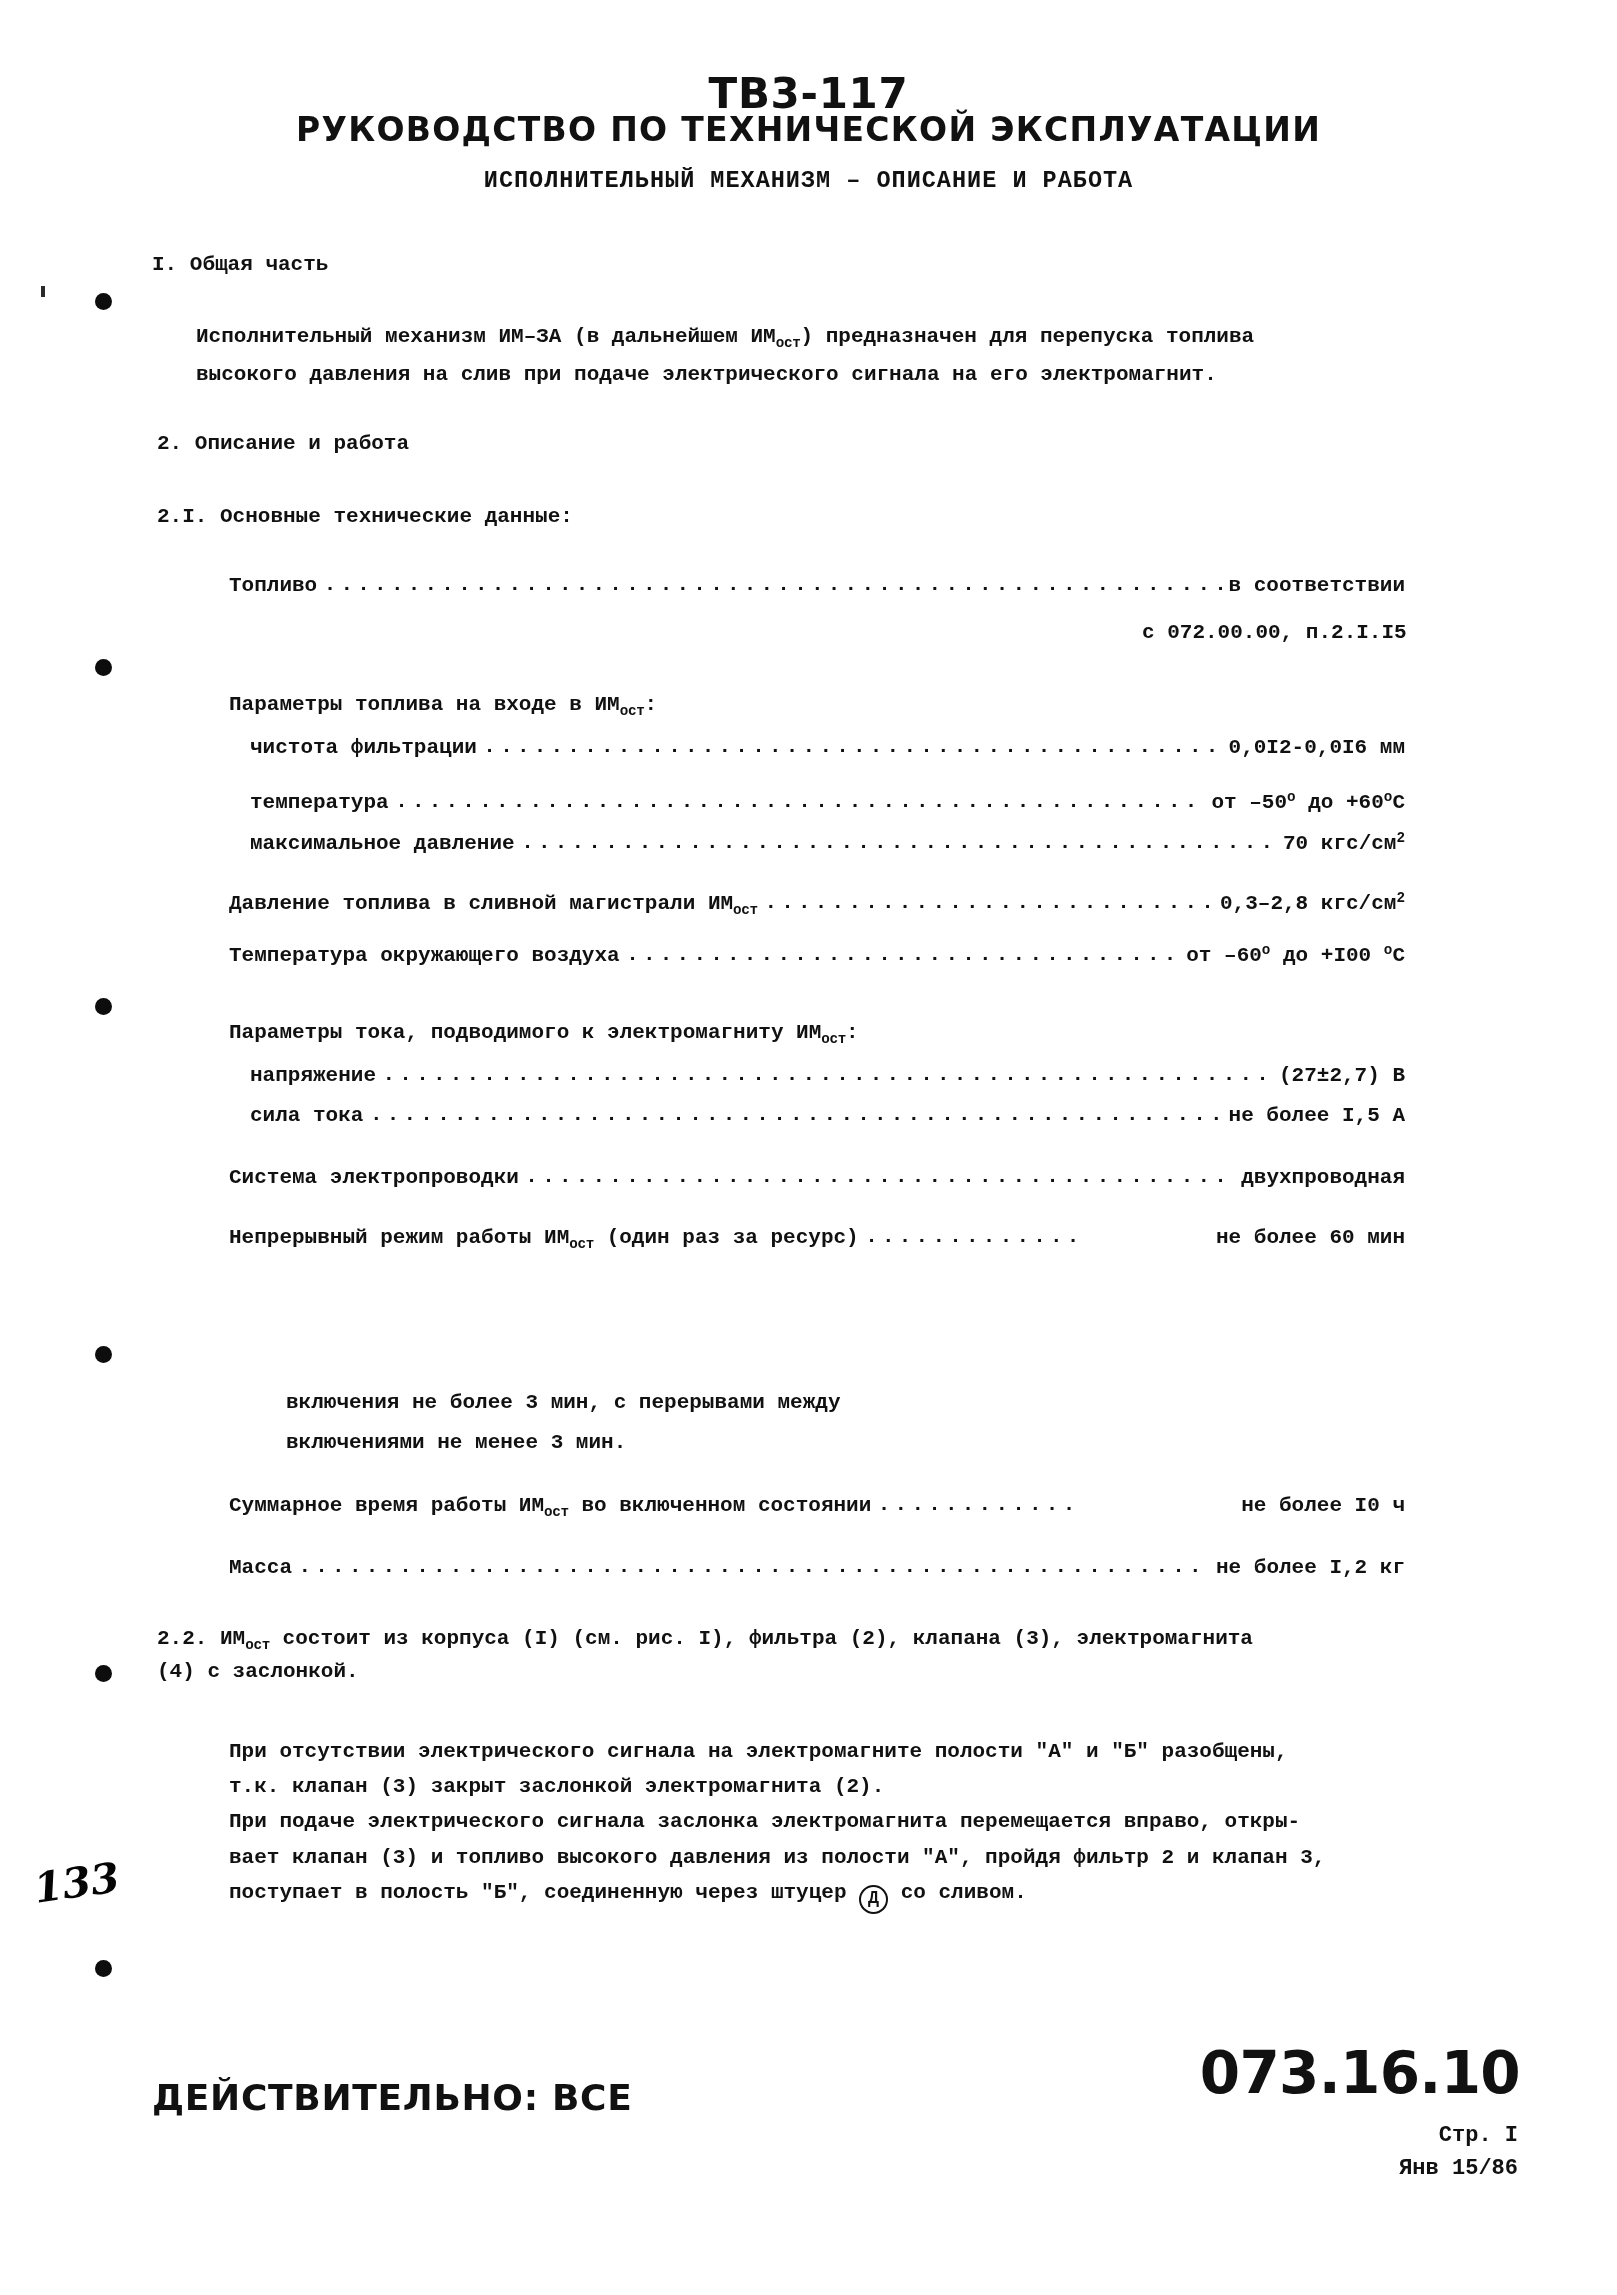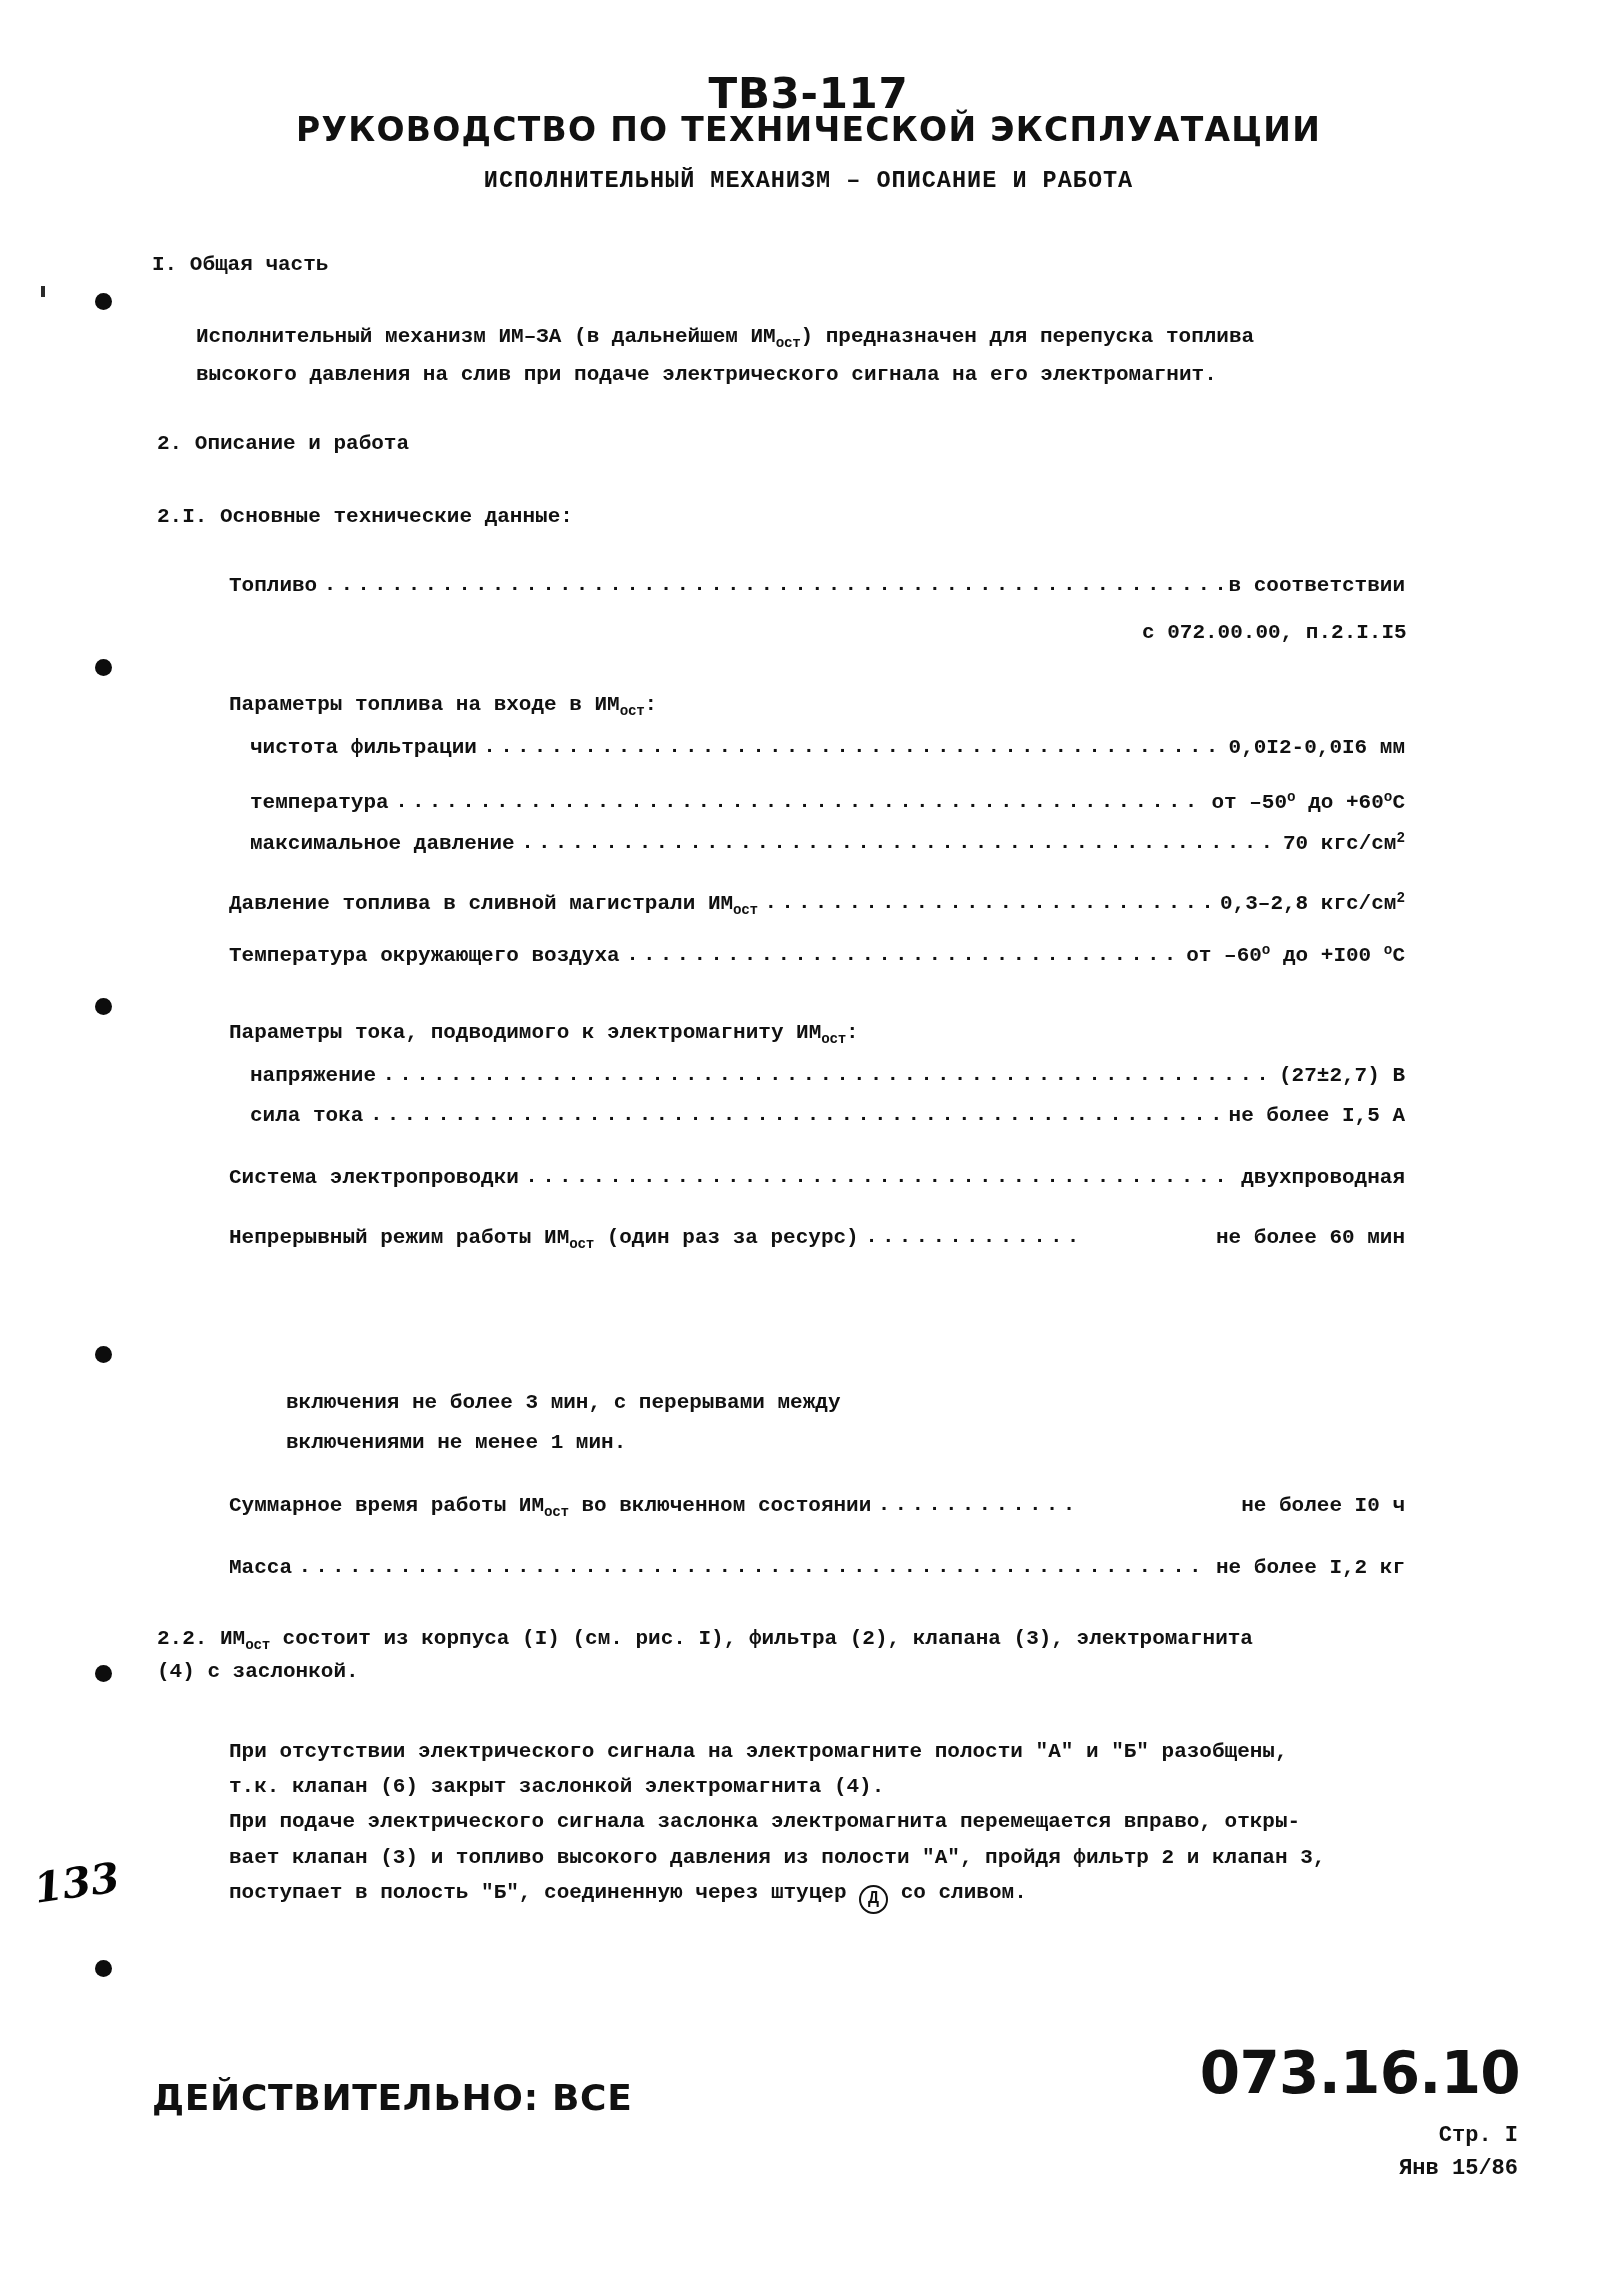--- a/index.html
+++ b/index.html
@@ -266,39 +266,39 @@
     <span class="val">двухпроводная</span>
   </div>
 
   <div class="lrow" style="left:229px; top:1226px; width:1176px">
     <span class="lbl"><span>Непрерывный режим работы ИМ</span><sub class="sb">ост</sub><span> (один раз за ресурс)</span></span>
     <span class="dots">.............</span>
     <span class="val">не более 60 мин</span>
   </div>
 
   <div class="body-text" style="left:286px; top:1388px">включения не более 3 мин, с перерывами между</div>
-  <div class="body-text" style="left:286px; top:1428px">включениями не менее 1 мин.</div>
+  <div class="body-text" style="left:286px; top:1428px">включениями не менее 3 мин.</div>
 
   <div class="lrow" style="left:229px; top:1494px; width:1176px">
     <span class="lbl"><span>Суммарное время работы ИМ</span><sub class="sb">ост</sub><span> во включенном состоянии</span></span>
     <span class="dots">............</span>
     <span class="val">не более I0 ч</span>
   </div>
 
   <div class="lrow" style="left:229px; top:1556px; width:1176px">
     <span class="lbl">Масса</span>
     <span class="dots">........................................................................</span>
     <span class="val">не более I,2 кг</span>
   </div>
 
   <div class="body-text" style="left:157px; top:1624px"><span>2.2. ИМ</span><sub class="sb">ост</sub><span> состоит из корпуса (I) (см. рис. I), фильтра (2), клапана (3), электромагнита</span></div>
   <div class="body-text" style="left:157px; top:1657px">(4) с заслонкой.</div>
 
   <div class="body-text" style="left:229px; top:1737px">При отсутствии электрического сигнала на электромагните полости "А" и "Б" разобщены,</div>
-  <div class="body-text" style="left:229px; top:1772px">т.к. клапан (6) закрыт заслонкой электромагнита (4).</div>
+  <div class="body-text" style="left:229px; top:1772px">т.к. клапан (3) закрыт заслонкой электромагнита (2).</div>
 
   <div class="body-text" style="left:229px; top:1807px">При подаче электрического сигнала заслонка электромагнита перемещается вправо, откры-</div>
   <div class="body-text" style="left:229px; top:1843px">вает клапан (3) и топливо высокого давления из полости "А", пройдя фильтр 2 и клапан 3,</div>
   <div class="body-text" style="left:229px; top:1878px"><span>поступает в полость "Б", соединенную через штуцер </span><span class="circ">Д</span><span> со сливом.</span></div>
 
   <div class="margin-note">133</div>
 
   <div class="ft-valid">ДЕЙСТВИТЕЛЬНО: ВСЕ</div>
   <div class="ft-code">073.16.10</div>
   <div class="ft-page">Стр. I</div>

